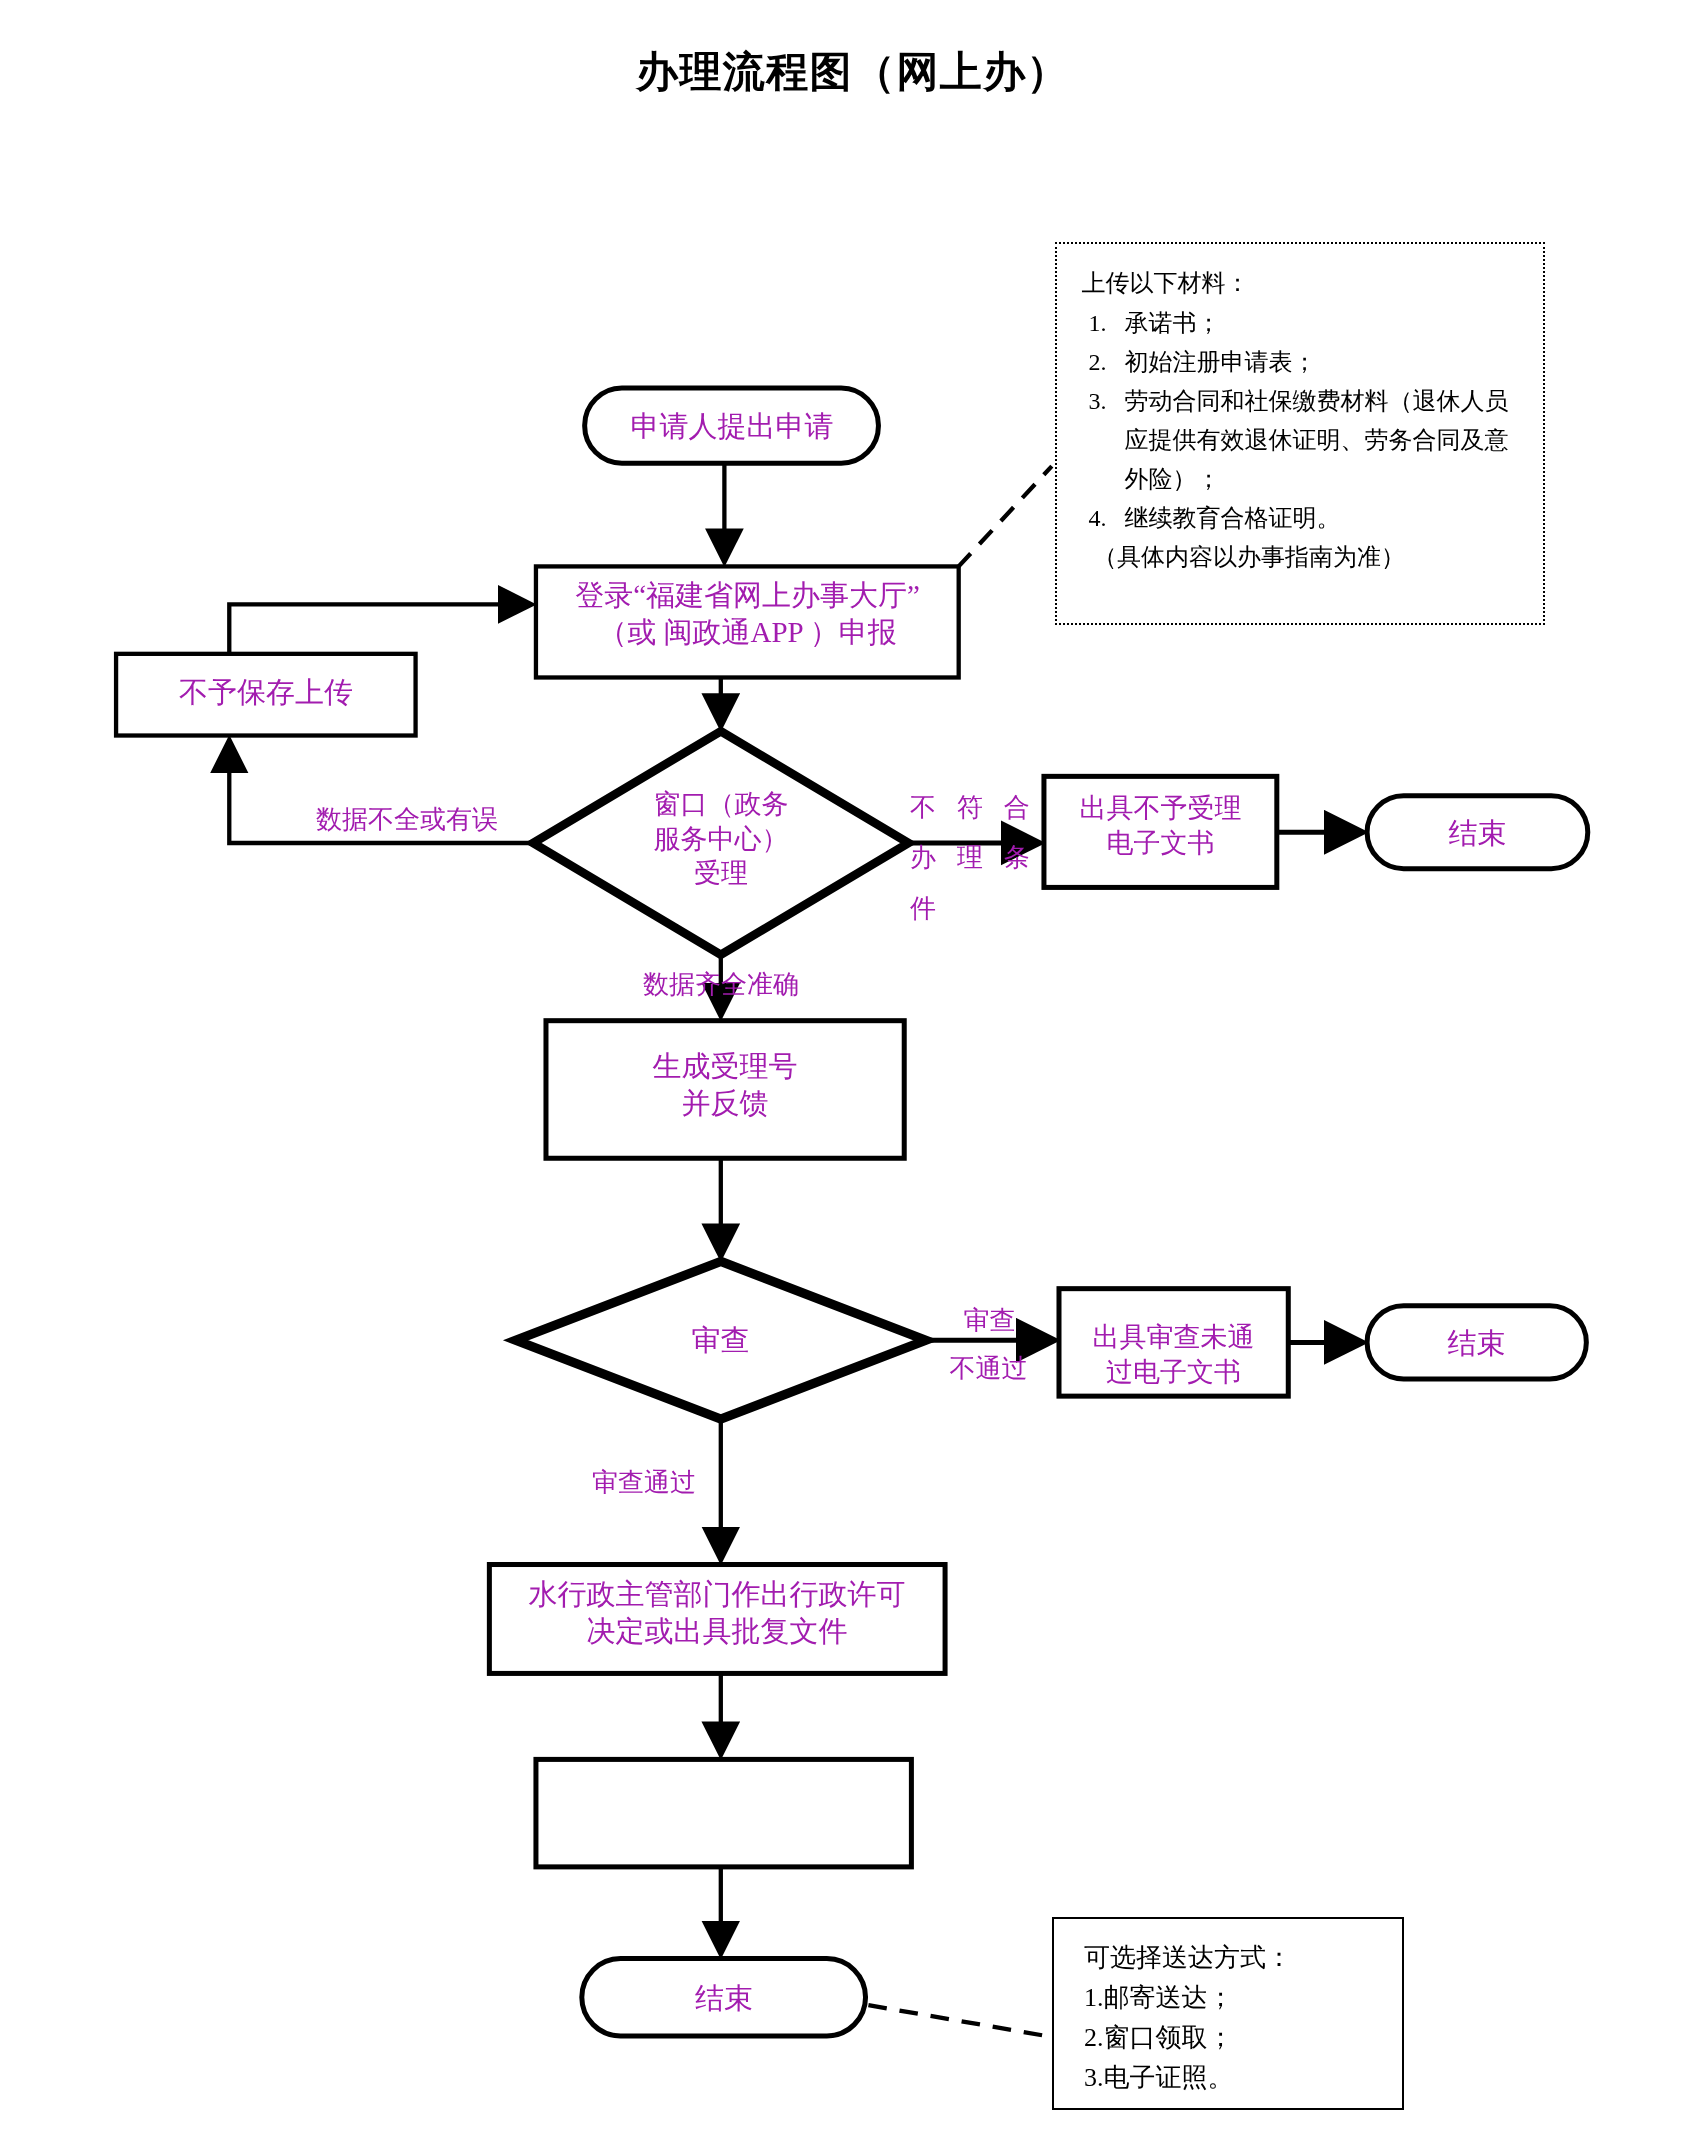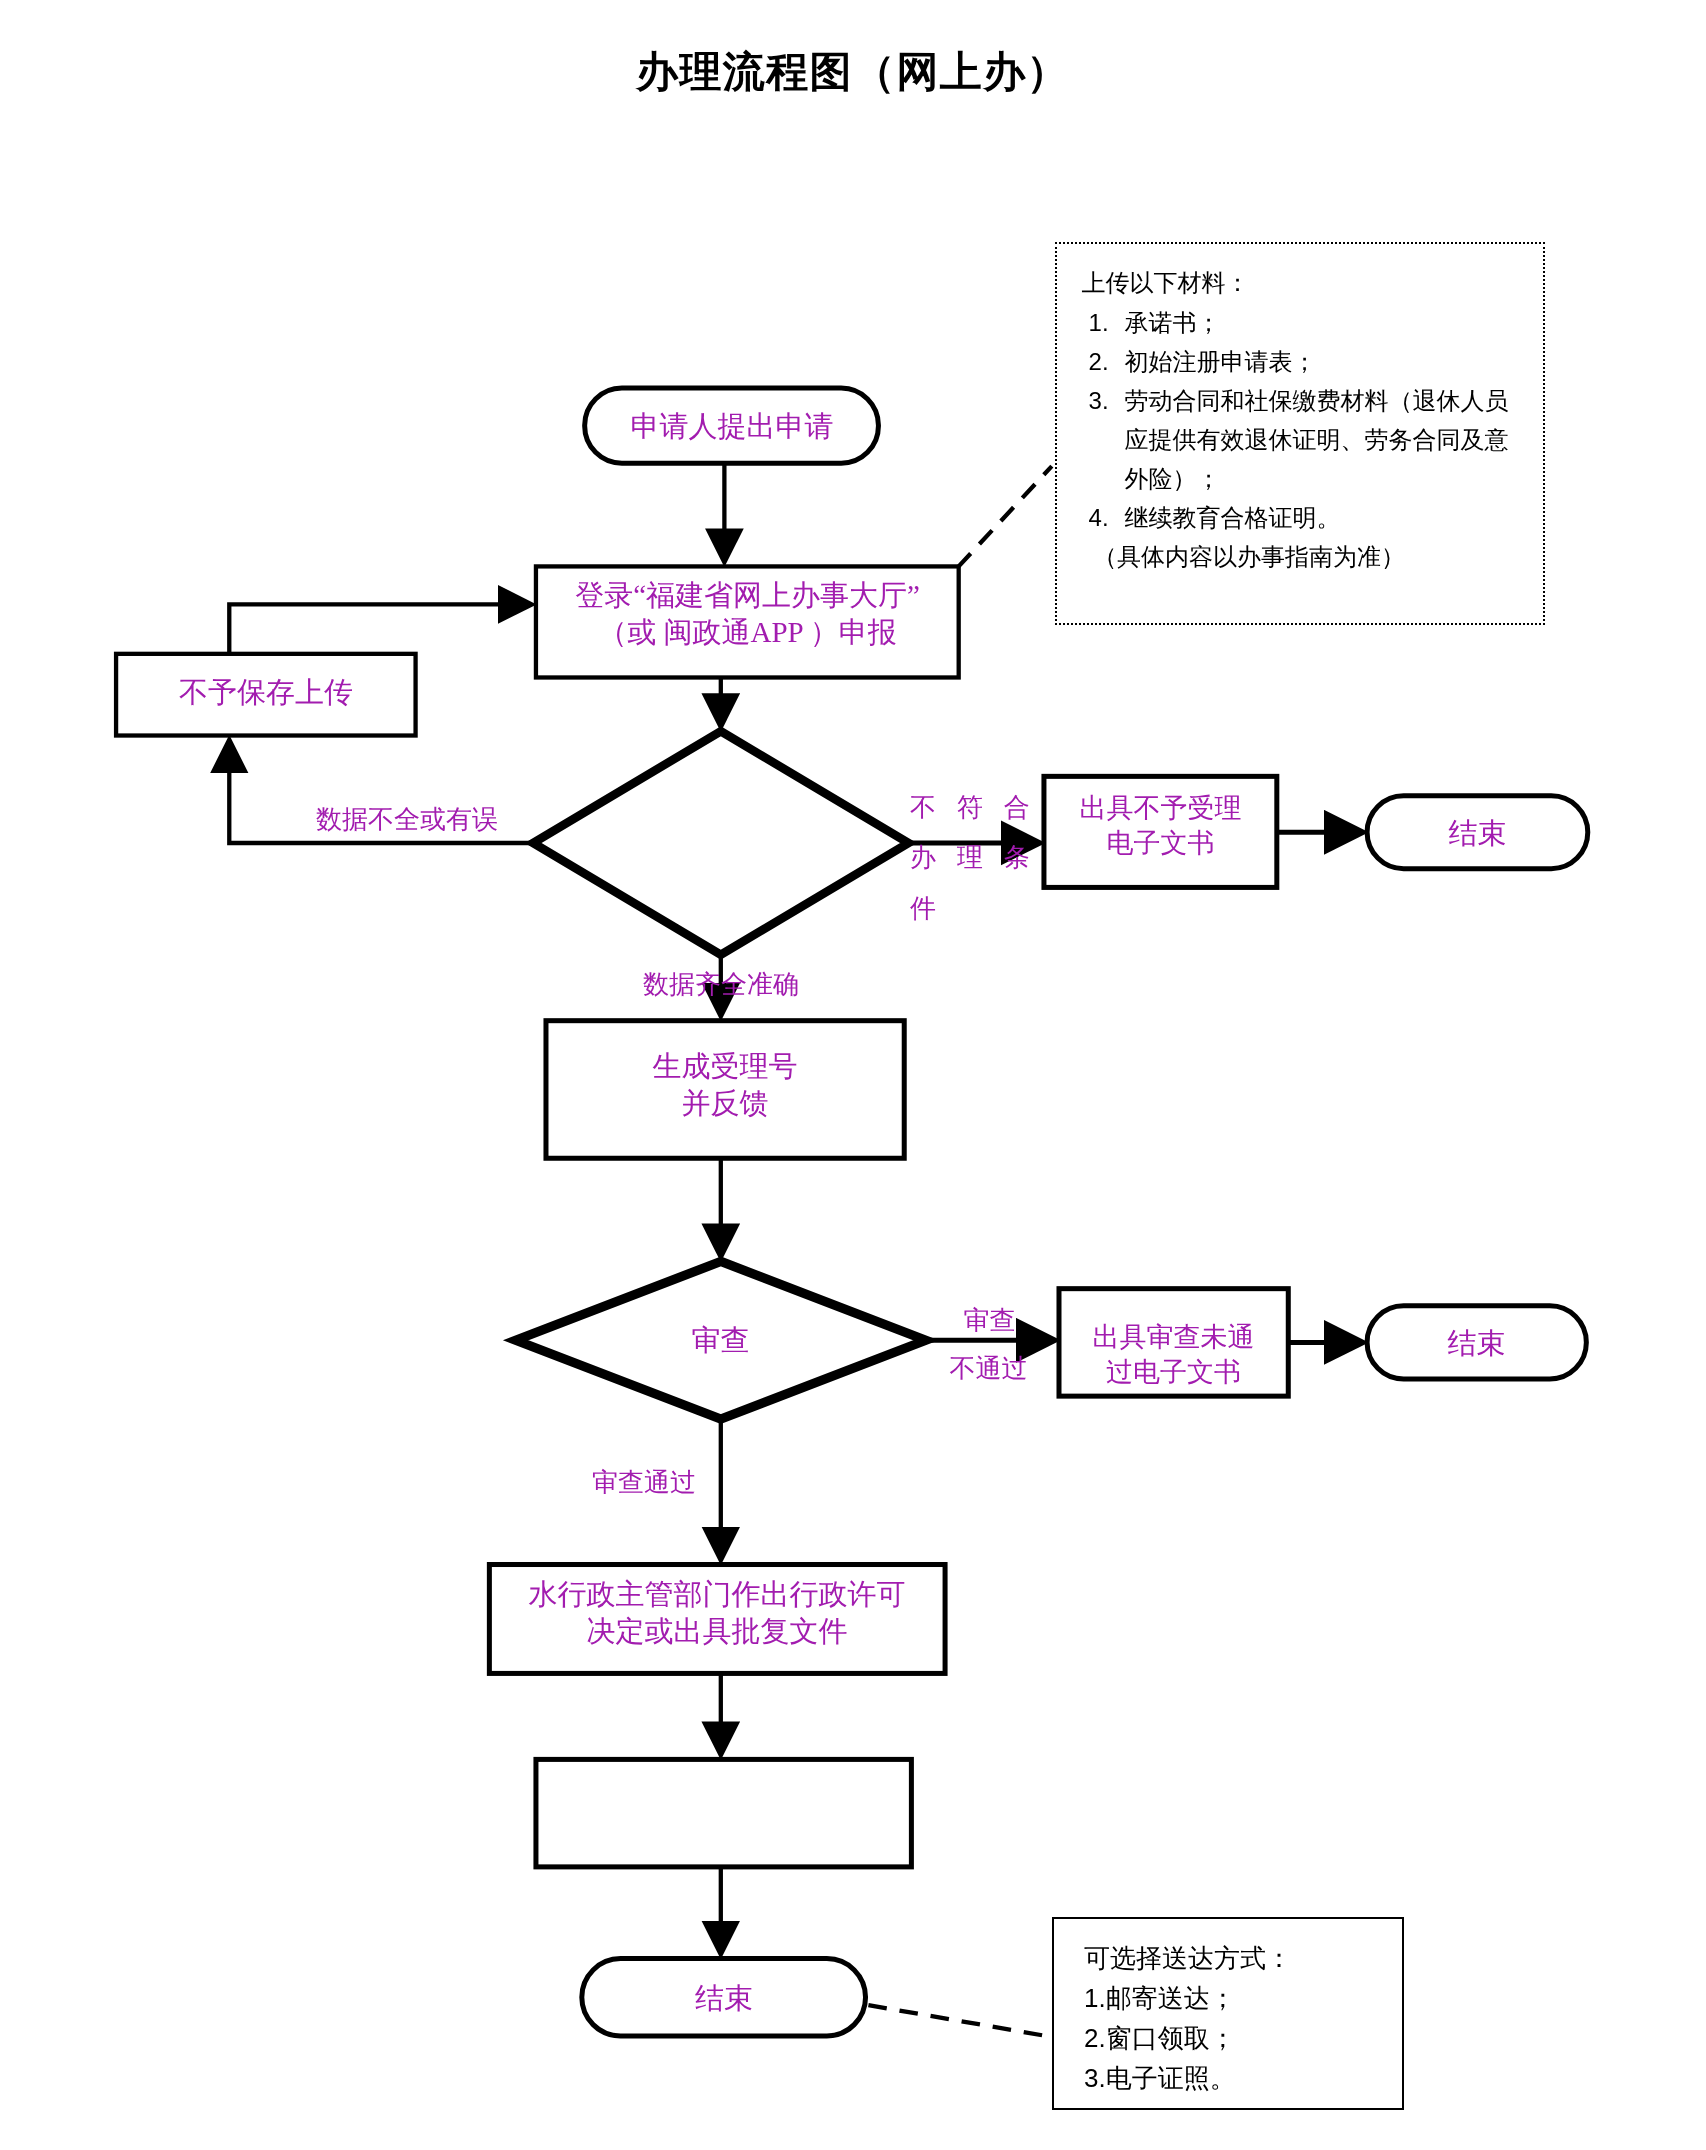--- a/index.html
+++ b/index.html
@@ -44,21 +44,21 @@
     text-align: center;
     white-space: pre-line;
     pointer-events: none;
   }
   .lbl-node { font-size: 29px; }
   .lbl-edge { font-size: 26px; }
   .note-box {
     position: absolute;
     box-sizing: border-box;
     color: #000000;
-    font-family: Liberation Sans, sans-serif;
+    font-family: Liberation Serif, serif;
     font-size: 24px;
     line-height: 1.62;
     background: #ffffff;
   }
   #note-materials {
     left: 1055px;
     top: 242px;
     width: 490px;
     height: 383px;
     border: 2.9px dotted #000000;
@@ -163,20 +163,23 @@
     <line x1="1212" y1="2798" x2="1466" y2="2842" stroke="#000000" stroke-width="6" stroke-dasharray="26 18"></line>
   </svg>
 
   <div class="lbl lbl-node" style="left:585px; top:408px; width:294px;">申请人提出申请</div>
 
   <div class="lbl lbl-node" style="left:536px; top:577px; width:423px;">登录“福建省网上办事大厅”
 （或   闽政通APP   ）申报</div>
 
   <div class="lbl lbl-node" style="left:116px; top:674px; width:300px;">不予保存上传</div>
 
+  <div class="lbl lbl-node" style="left:592px; top:787px; width:258px; font-size:27px;">窗口（政务
+服务中心）
+受理</div>
 
   <div class="lbl lbl-node" style="left:1044px; top:791px; width:233px; font-size:27px;">出具不予受理
 电子文书</div>
 
   <div class="lbl lbl-node" style="left:1367px; top:815px; width:221px;">结束</div>
 
   <div class="lbl lbl-node" style="left:546px; top:1048px; width:358px;">生成受理号
 并反馈</div>
 
   <div class="lbl lbl-node" style="left:613px; top:1322px; width:215px;">审查</div>

